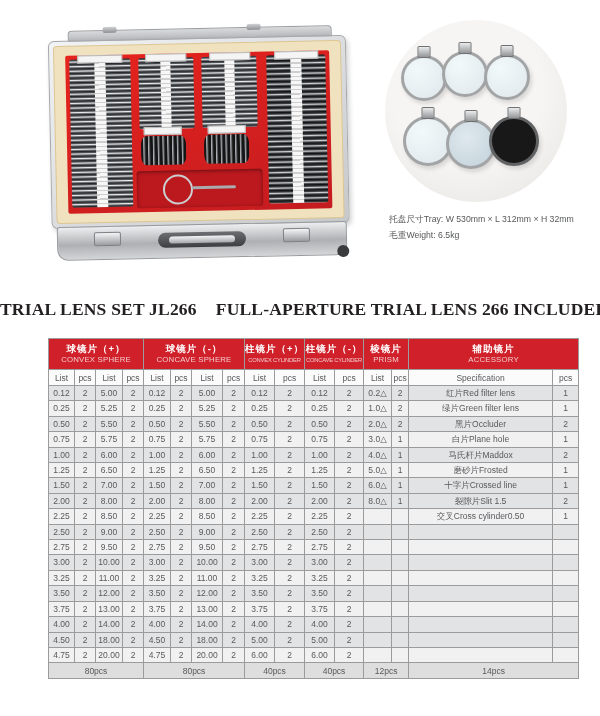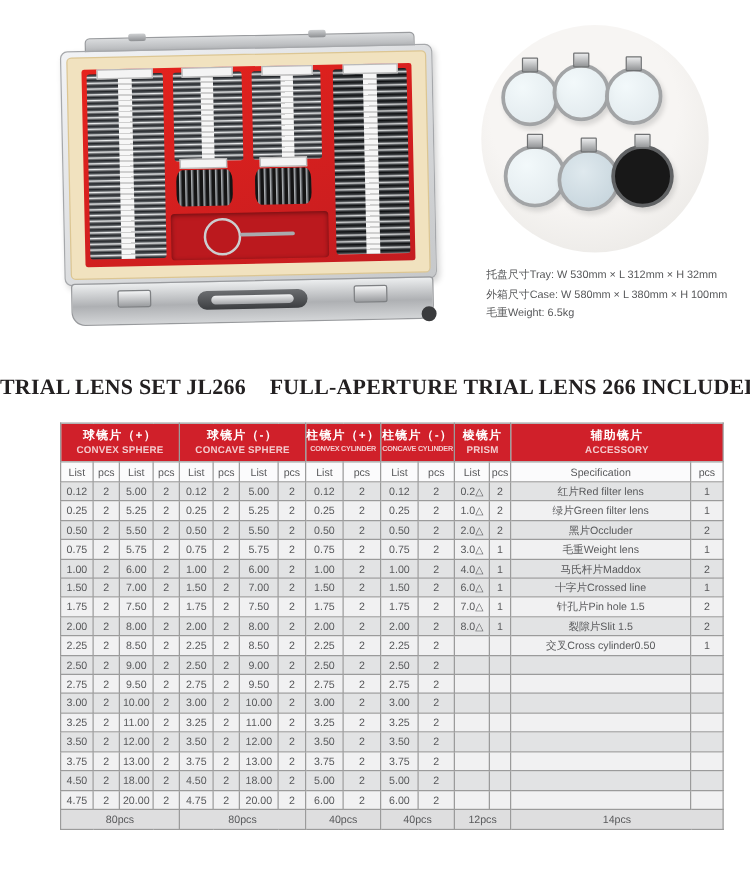--- a/index.html
+++ b/index.html
@@ -64,21 +64,21 @@
   
   .title{position:absolute;left:0;top:299px;width:600px;text-align:center;
     font-family:"Liberation Serif", serif;font-weight:bold;font-size:17.5px;color:#232021;letter-spacing:0.2px;white-space:nowrap;}
   .title-gap{display:inline-block;width:19px;}
   
   .lens-table{position:absolute;left:48px;top:338px;width:530px;border-collapse:collapse;table-layout:fixed;
     font-size:8.5px;color:#58595b;border:1px solid #7f7f7f;}
   .lens-table th,.lens-table td{border:1px solid #9b9b9b;text-align:center;padding:0;overflow:hidden;white-space:nowrap;}
   .lens-table thead .hdr{background:#d0202a;color:#ffffff;height:30px;vertical-align:middle;}
   .hdr .cn{font-size:9.5px;font-weight:bold;letter-spacing:1px;line-height:12px;}
-  .hdr .en{font-size:7.8px;font-weight:bold;color:#f3c9cc;line-height:10px;letter-spacing:0.2px;}
+  .hdr .en{font-size:7.8px;font-weight:normal;color:#f3c9cc;line-height:10px;letter-spacing:0.2px;}
   .hdr.sm .en{font-size:5.8px;letter-spacing:-0.2px;}
   .lens-table .subhdr th{background:#fbfbfc;font-weight:normal;height:15px;}
   .lens-table tbody td{height:14.4px;line-height:14.4px;}
   .lens-table tbody tr.odd td{background:#e2e3e4;}
   .lens-table tbody tr.even td{background:#f1f1f2;}
   .lens-table tfoot td{background:#dededf;height:15px;}
 </style>
 </head>
 <body>
 
@@ -133,21 +133,20 @@
   <div class="lens" style="left:16px;top:35px;width:46px;height:46px;"></div>
   <div class="lens" style="left:57px;top:31px;width:46px;height:46px;"></div>
   <div class="lens" style="left:99px;top:34px;width:46px;height:46px;"></div>
   <div class="lens" style="left:18px;top:96px;width:50px;height:50px;"></div>
   <div class="lens tinted" style="left:61px;top:99px;width:50px;height:50px;"></div>
   <div class="lens black" style="left:104px;top:96px;width:50px;height:50px;"></div>
 </div>
 
 <div class="dims">
   <div class="dims-line">托盘尺寸Tray:  W 530mm × L 312mm × H 32mm</div>
-  <div class="dims-line">外箱尺寸Case:  W 580mm × L 380mm × H 100mm</div>
   <div class="dims-line">毛重Weight: 6.5kg</div>
 </div>
 
 <div class="title">
   <span>TRIAL LENS SET JL266</span><span class="title-gap"></span><span>FULL-APERTURE TRIAL LENS 266 INCLUDED</span>
 </div>
 
 <table class="lens-table">
   <colgroup id="cols">
       <col style="width: 26px;">
@@ -276,77 +275,77 @@
         <td>0.75</td>
         <td>2</td>
         <td>5.75</td>
         <td>2</td>
         <td>0.75</td>
         <td>2</td>
         <td>0.75</td>
         <td>2</td>
         <td>3.0△</td>
         <td>1</td>
-        <td>毛重Weight lens</td>
+        <td>白片Plane hole</td>
         <td>1</td>
       </tr>
       <tr class="odd">
         <td>1.00</td>
         <td>2</td>
         <td>6.00</td>
         <td>2</td>
         <td>1.00</td>
         <td>2</td>
         <td>6.00</td>
         <td>2</td>
         <td>1.00</td>
         <td>2</td>
         <td>1.00</td>
         <td>2</td>
         <td>4.0△</td>
         <td>1</td>
         <td>马氏杆片Maddox</td>
         <td>2</td>
       </tr>
+      <tr class="even">
+        <td>1.25</td>
+        <td>2</td>
+        <td>6.50</td>
+        <td>2</td>
+        <td>1.25</td>
+        <td>2</td>
+        <td>6.50</td>
+        <td>2</td>
+        <td>1.25</td>
+        <td>2</td>
+        <td>1.25</td>
+        <td>2</td>
+        <td>5.0△</td>
+        <td>1</td>
+        <td>磨砂片Frosted</td>
+        <td>1</td>
+      </tr>
       <tr class="odd">
         <td>1.50</td>
         <td>2</td>
         <td>7.00</td>
         <td>2</td>
         <td>1.50</td>
         <td>2</td>
         <td>7.00</td>
         <td>2</td>
         <td>1.50</td>
         <td>2</td>
         <td>1.50</td>
         <td>2</td>
         <td>6.0△</td>
         <td>1</td>
         <td>十字片Crossed line</td>
         <td>1</td>
       </tr>
-      <tr class="even">
-        <td>1.75</td>
-        <td>2</td>
-        <td>7.50</td>
-        <td>2</td>
-        <td>1.75</td>
-        <td>2</td>
-        <td>7.50</td>
-        <td>2</td>
-        <td>1.75</td>
-        <td>2</td>
-        <td>1.75</td>
-        <td>2</td>
-        <td>7.0△</td>
-        <td>1</td>
-        <td>针孔片Pin hole 1.5</td>
-        <td>2</td>
-      </tr>
       <tr class="odd">
         <td>2.00</td>
         <td>2</td>
         <td>8.00</td>
         <td>2</td>
         <td>2.00</td>
         <td>2</td>
         <td>8.00</td>
         <td>2</td>
         <td>2.00</td>
@@ -471,20 +470,38 @@
         <td>2</td>
         <td>13.00</td>
         <td>2</td>
         <td>3.75</td>
         <td>2</td>
         <td>13.00</td>
         <td>2</td>
         <td>3.75</td>
         <td>2</td>
         <td>3.75</td>
+        <td>2</td>
+        <td></td>
+        <td></td>
+        <td></td>
+        <td></td>
+      </tr>
+      <tr class="odd">
+        <td>4.00</td>
+        <td>2</td>
+        <td>14.00</td>
+        <td>2</td>
+        <td>4.00</td>
+        <td>2</td>
+        <td>14.00</td>
+        <td>2</td>
+        <td>4.00</td>
+        <td>2</td>
+        <td>4.00</td>
         <td>2</td>
         <td></td>
         <td></td>
         <td></td>
         <td></td>
       </tr>
       <tr class="odd">
         <td>4.50</td>
         <td>2</td>
         <td>18.00</td>

